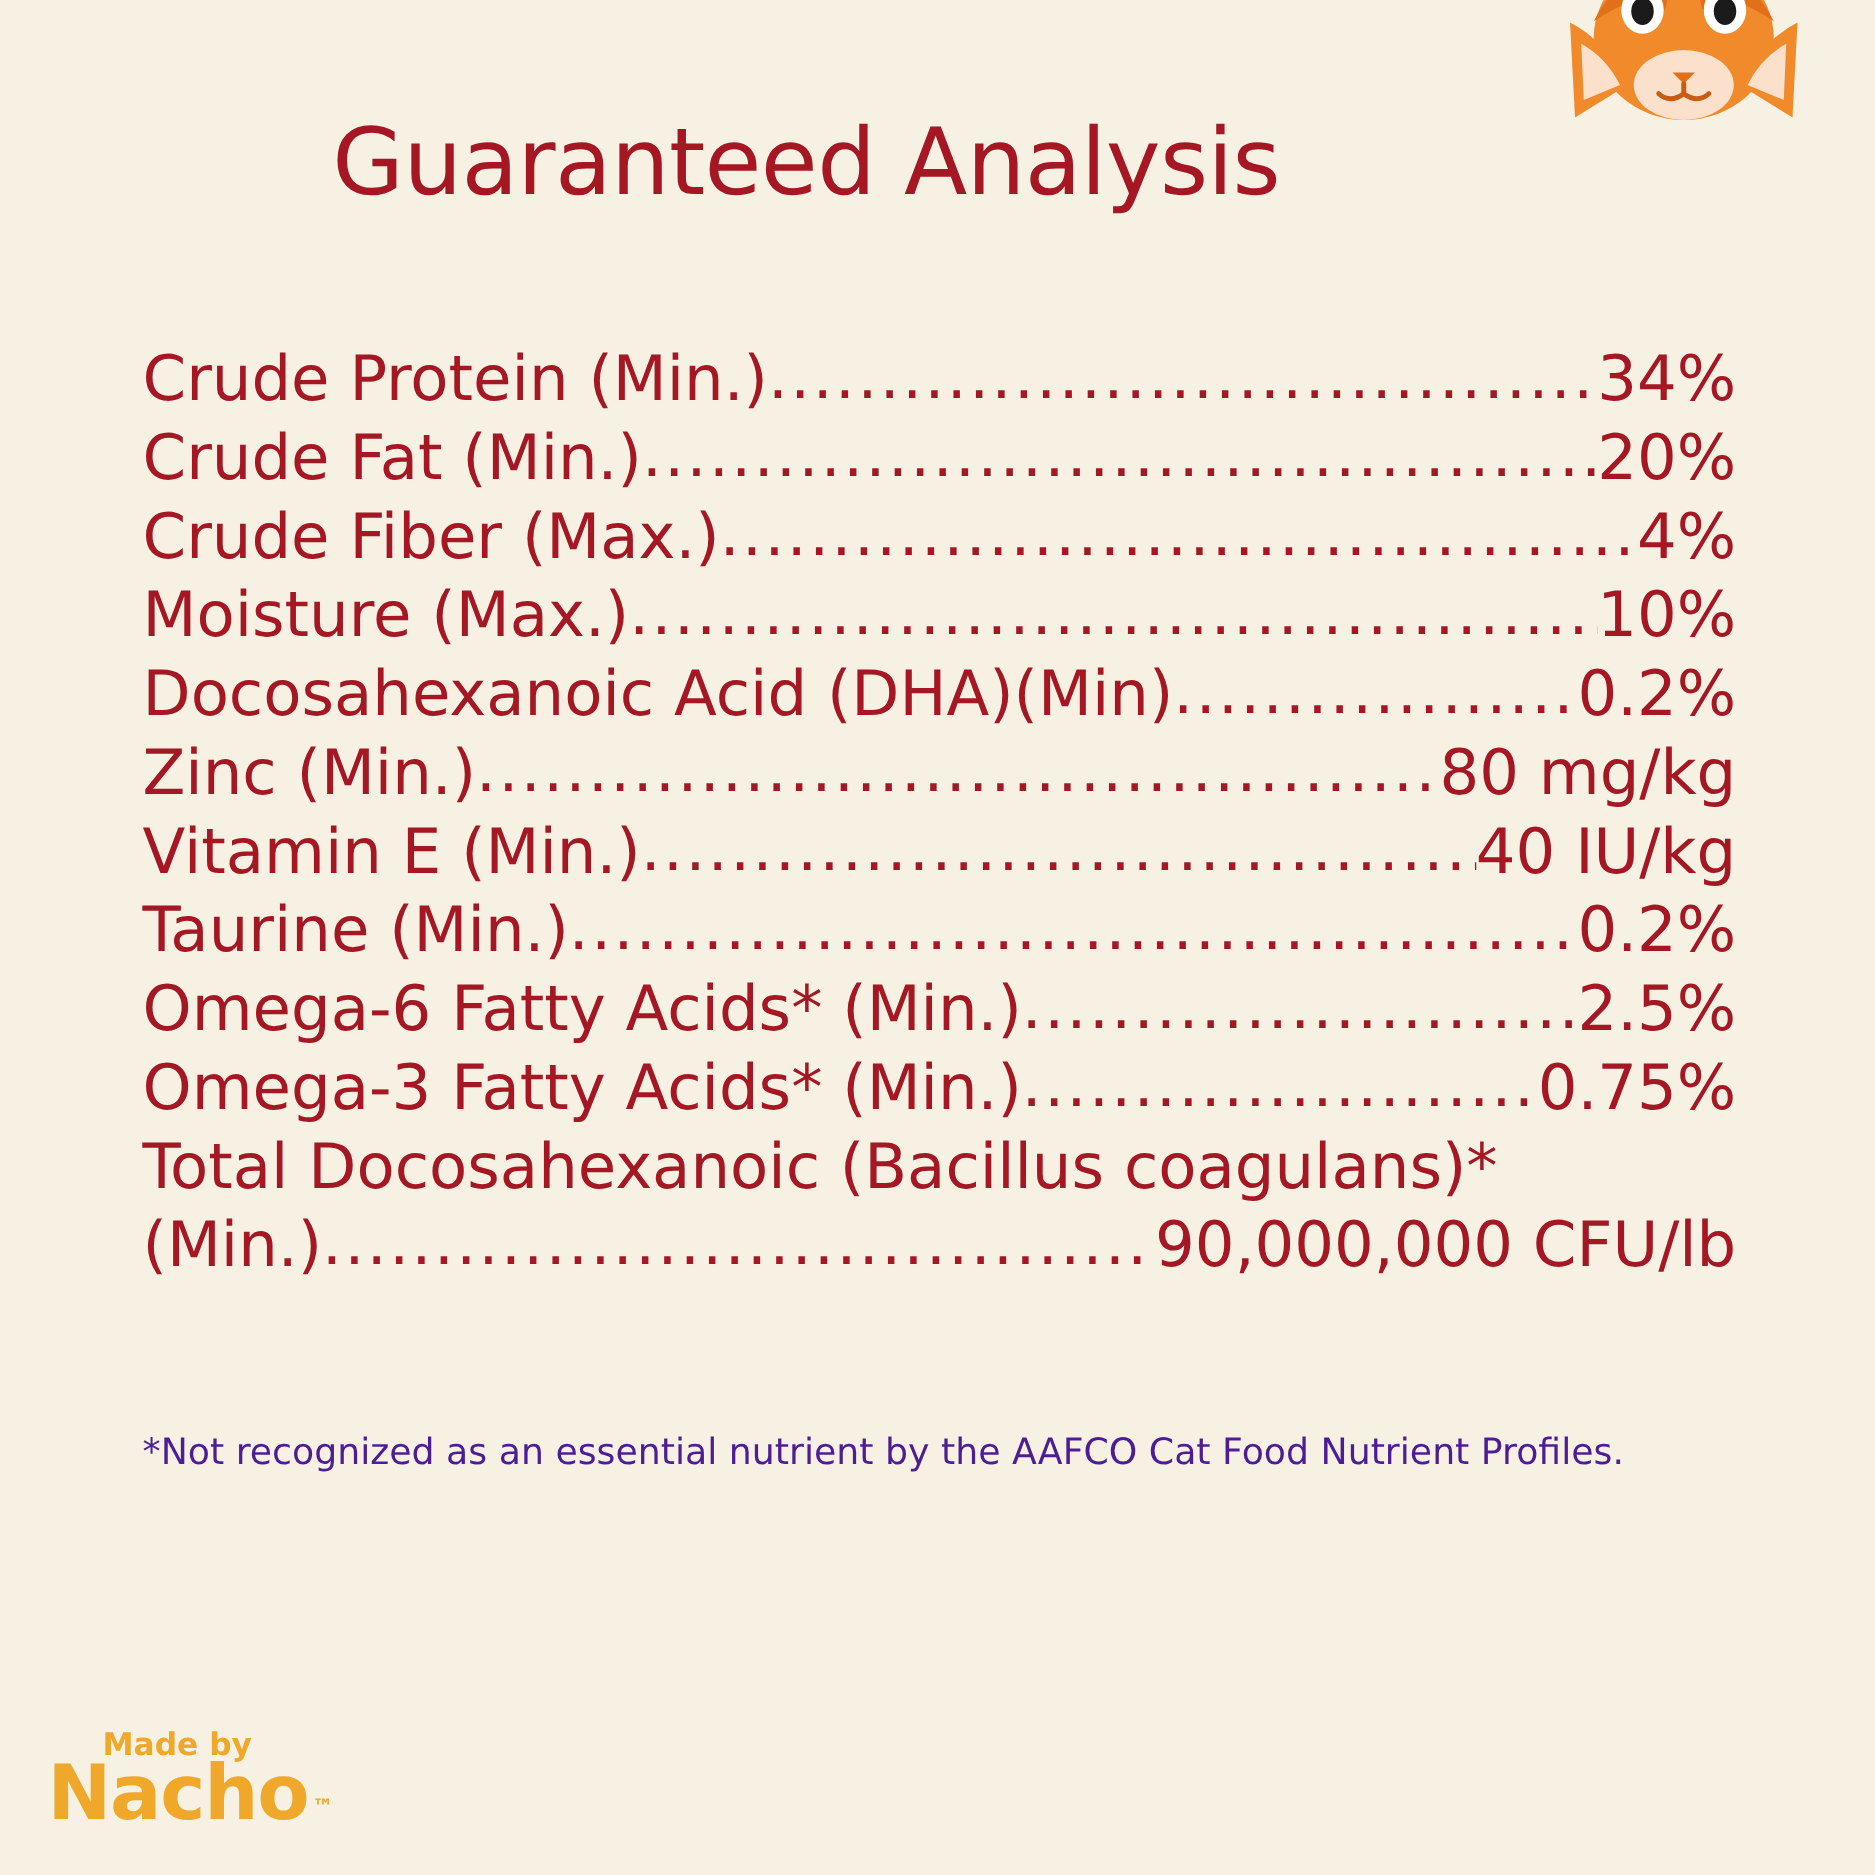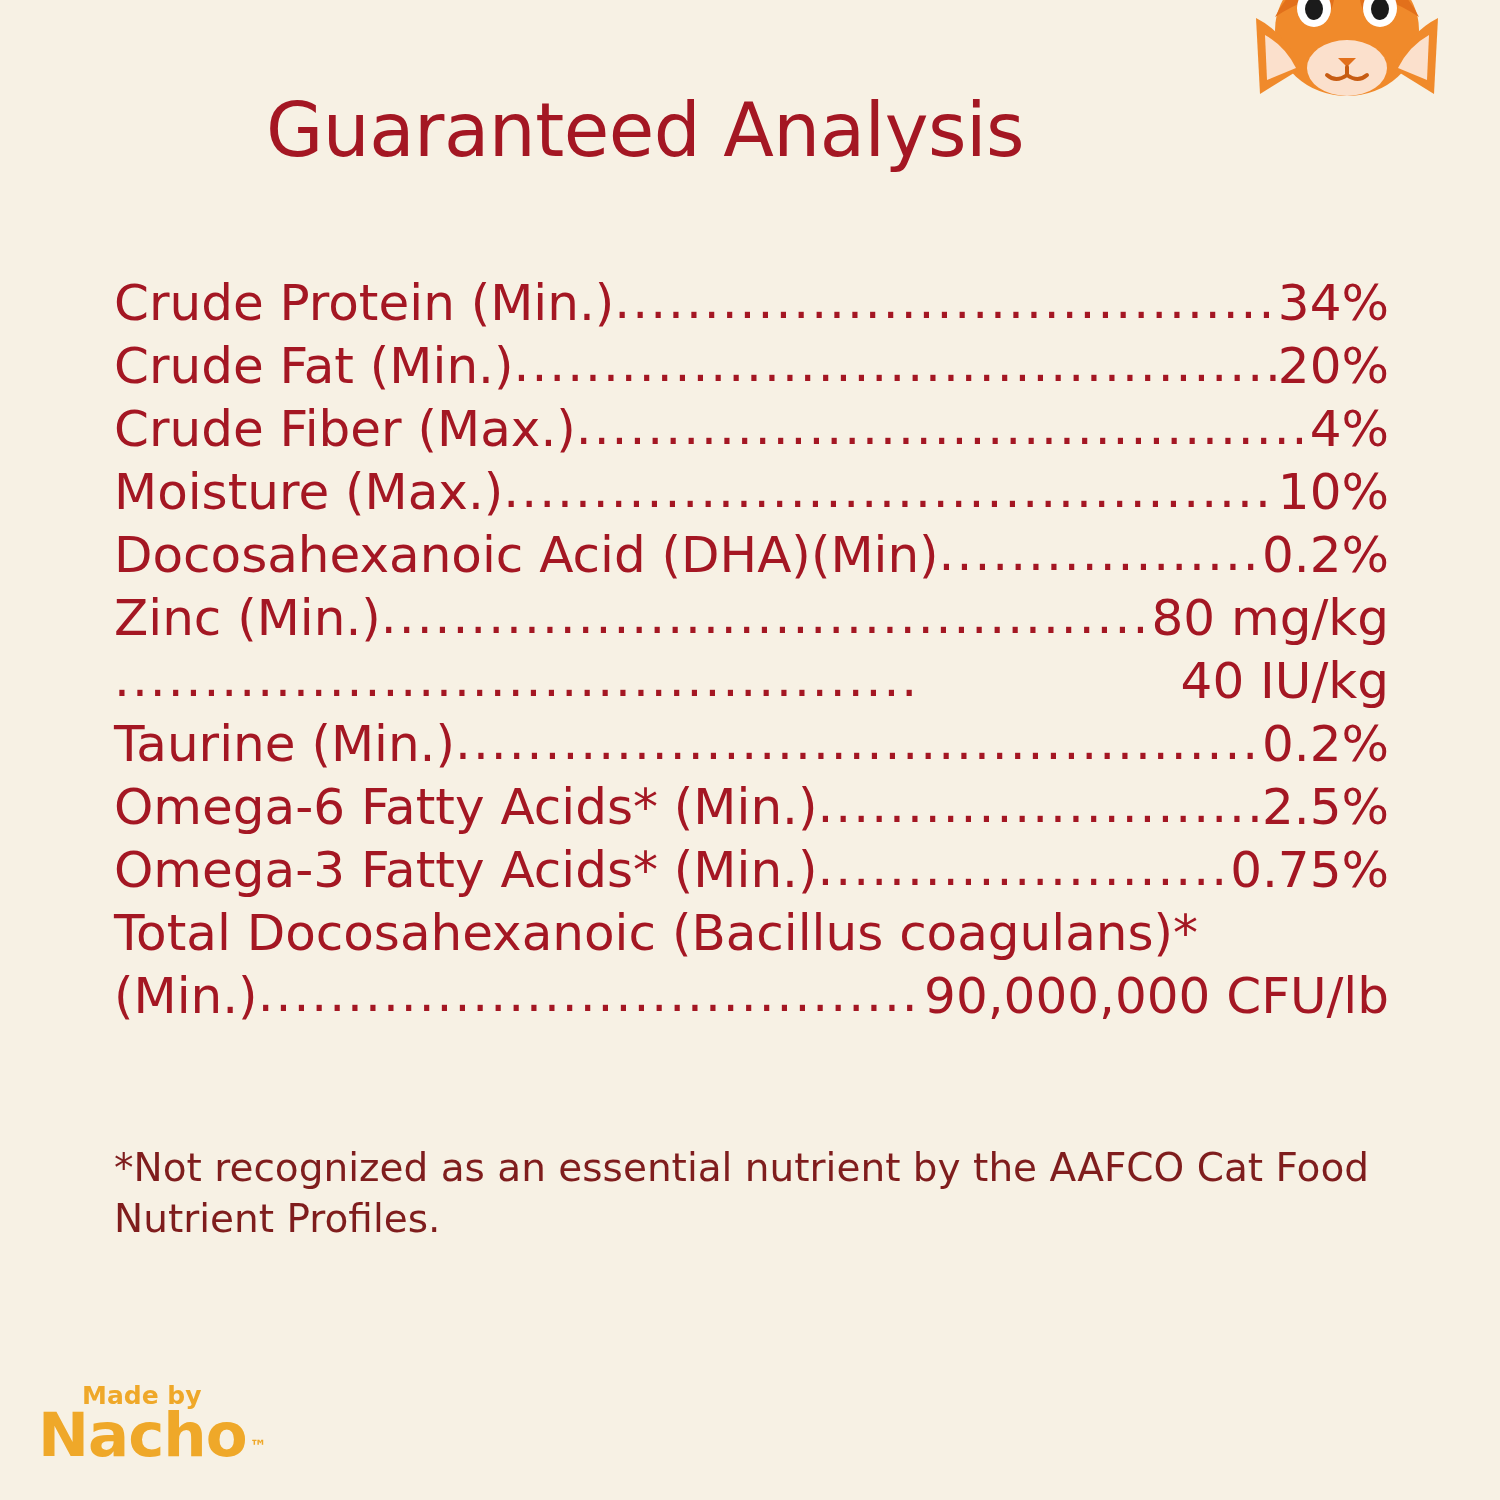--- a/index.html
+++ b/index.html
@@ -89,22 +89,22 @@
     display: block;
     white-space: normal;
   }
 
   
   .footnote {
     position: absolute;
     top: 1143px;
     left: 114px;
     width: 1290px;
-    color: #7f1d1d;
-    font-size: 39px;
+    color: #4c1d95;
+    font-size: 29px;
     line-height: 1.3;
     font-family: "DejaVu Sans", sans-serif;
   }
 
   
   .brand {
     position: absolute;
     left: 38px;
     bottom: 36px;
     color: #efa829;
@@ -200,20 +200,21 @@
       <span class="value">0.2%</span>
     </div>
 
     <div class="row">
       <span class="label">Zinc (Min.)</span>
       <span class="dots">..........................................................</span>
       <span class="value">80 mg/kg</span>
     </div>
 
     <div class="row">
+      <span class="label">Vitamin E (Min.)</span>
       <span class="dots">.............................................</span>
       <span class="value">40 IU/kg</span>
     </div>
 
     <div class="row">
       <span class="label">Taurine (Min.)</span>
       <span class="dots">...........................................................</span>
       <span class="value">0.2%</span>
     </div>
 

